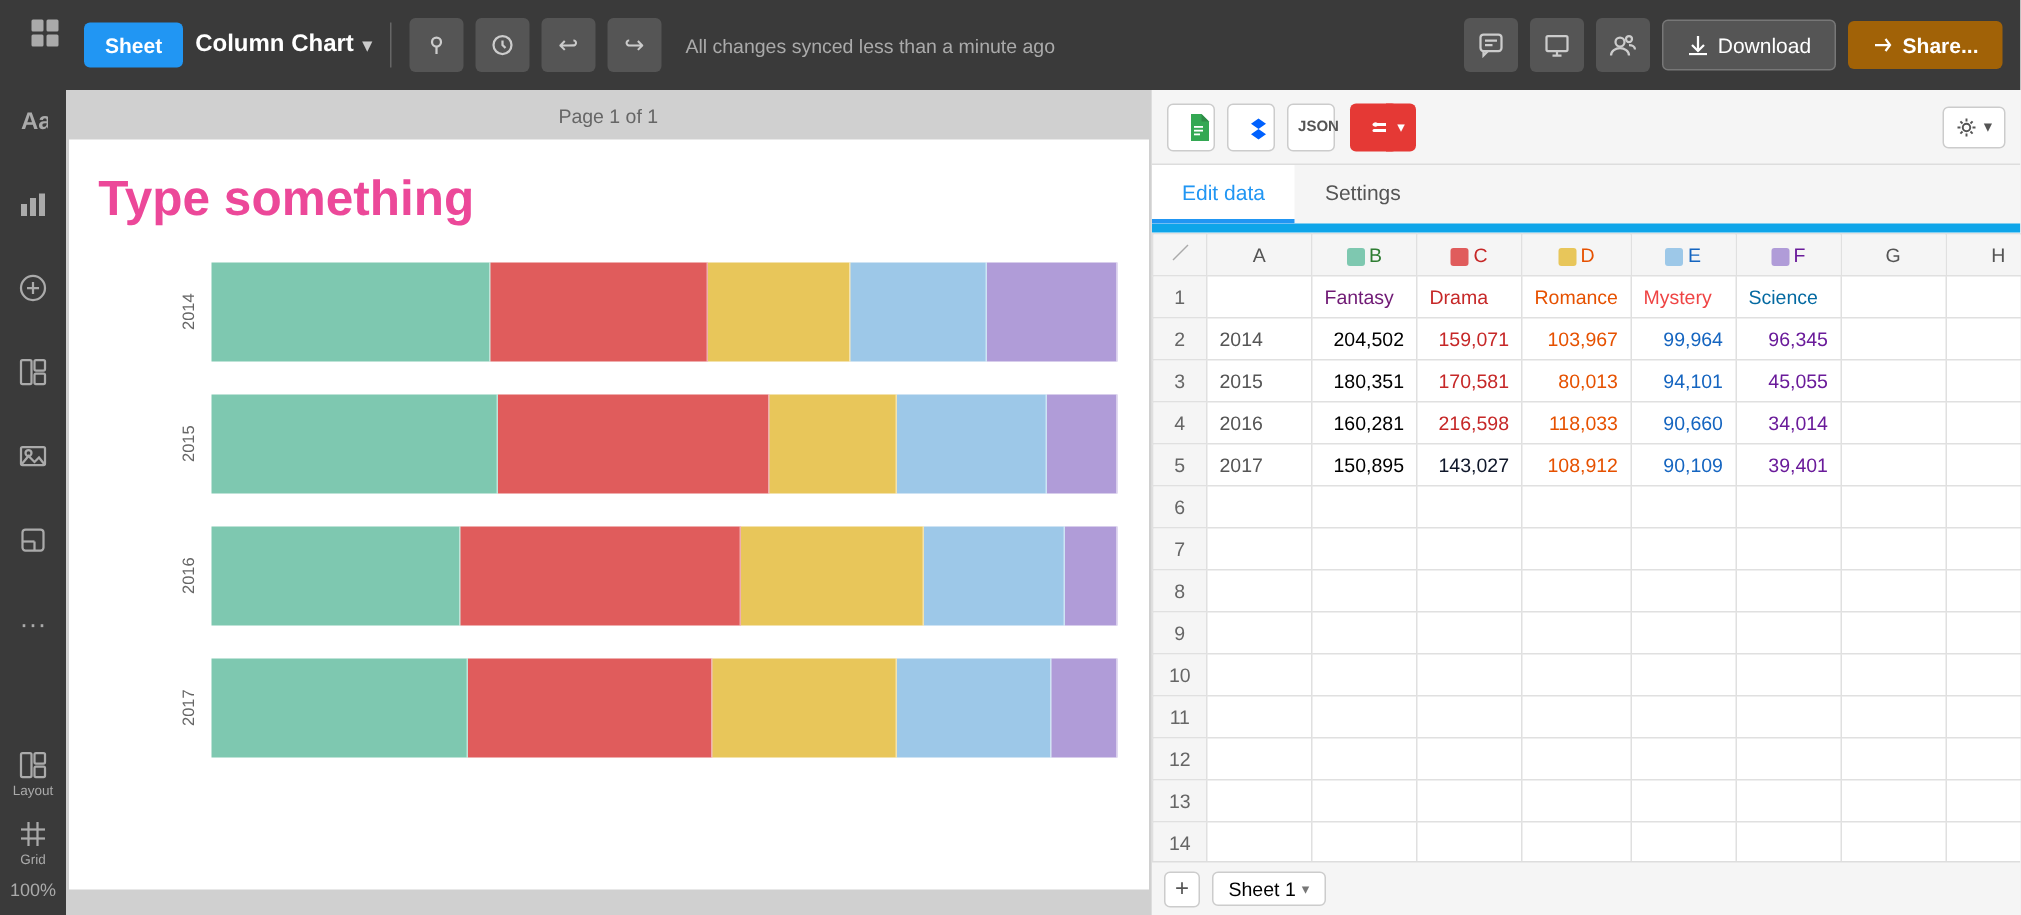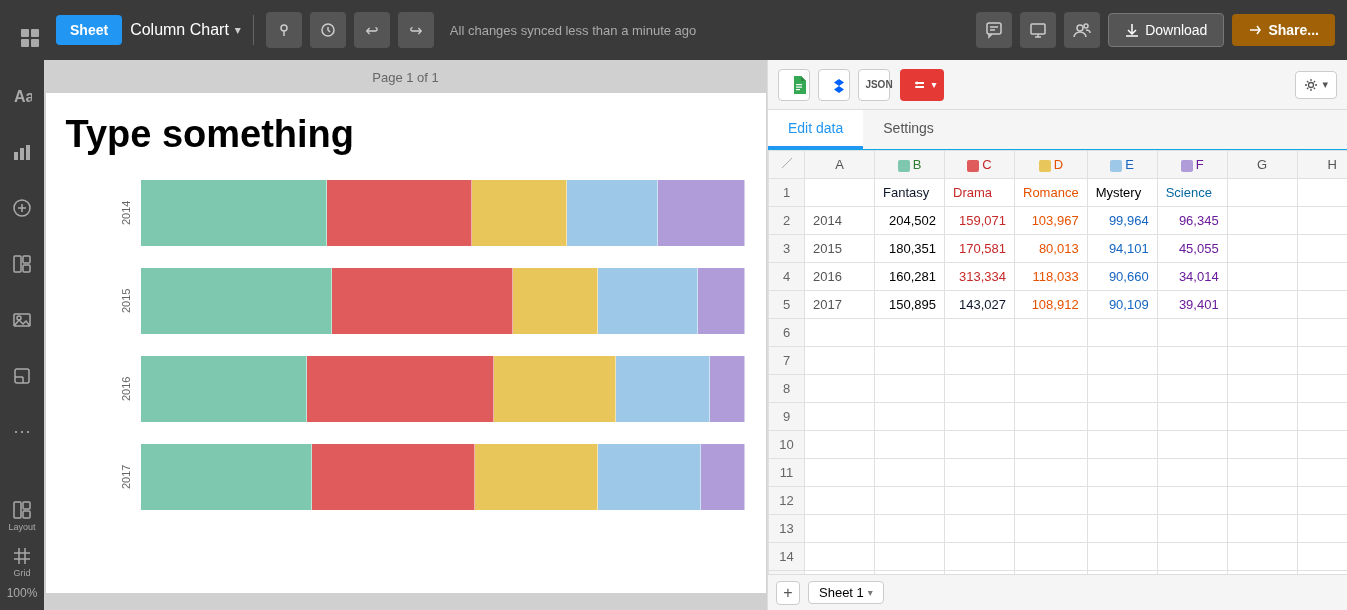--- a/index.html
+++ b/index.html
@@ -27,21 +27,21 @@
       font-size: 14px;
       font-weight: bold;
       cursor: pointer;
     }
     .chart-title-area {
       display: flex;
       align-items: center;
       gap: 6px;
       color: white;
       font-size: 16px;
-      font-weight: 400;
+      font-weight: 700;
     }
     .chevron-icon { color: #ccc; font-size: 12px; }
     .toolbar-icon-btn {
       background: #555;
       border: none;
       border-radius: 4px;
       width: 36px;
       height: 36px;
       display: flex;
       align-items: center;
@@ -97,21 +97,21 @@
       gap: 20px;
       flex-shrink: 0;
     }
     .sidebar-icon {
       color: #aaa;
       font-size: 18px;
       cursor: pointer;
       width: 36px;
       height: 36px;
       display: flex;
-      align-items: flex-end;
+      align-items: flex-start;
       justify-content: center;
       border-radius: 4px;
     }
     .sidebar-bottom {
       margin-top: auto;
       display: flex;
       flex-direction: column;
       align-items: center;
       gap: 2px;
     }
@@ -145,23 +145,23 @@
       margin-bottom: 8px;
     }
     .page-canvas {
       background: white;
       width: 720px;
       min-height: 500px;
       padding: 20px;
       position: relative;
     }
     .chart-heading {
-      font-size: 38px;
+      font-size: 33px;
       font-weight: 900;
-      color: #000000;
+      color: #ec4899;
       margin-bottom: 16px;
     }
 
     
     .data-panel {
       width: 580px;
       background: white;
       flex-shrink: 0;
       display: flex;
       flex-direction: column;
@@ -216,21 +216,21 @@
       cursor: pointer;
       display: flex;
       align-items: center;
       gap: 4px;
       margin-left: auto;
     }
 
     
     .data-tabs {
       display: flex;
-      border-bottom: 1px solid #0ea5e9;
+      border-bottom: 6px solid #0ea5e9;
       background: #f5f5f5;
     }
     .data-tab {
       padding: 10px 20px;
       font-size: 14px;
       cursor: pointer;
       color: #555;
       border-bottom: 3px solid transparent;
     }
     .data-tab.active {
@@ -603,24 +603,24 @@
             </th>
             <th>G</th>
             <th>H</th>
 
           </tr>
         </thead>
         <tbody id="table-body">
         <tr>
               <td class="row-header">1</td>
               <td></td>
-              <td style="color: #0f172a;">Fantasy</td>
+              <td style="color: #701a75;">Fantasy</td>
               <td style="color: rgb(198, 40, 40);">Drama</td>
               <td style="color: rgb(230, 81, 0);">Romance</td>
-              <td style="color: #000000;">Mystery</td>
+              <td style="color: #ef4444;">Mystery</td>
               <td style="color: #0369a1;">Science</td>
               <td></td>
               <td></td>
             </tr>
             <tr>
               <td class="row-header">2</td>
               <td class="year-cell">2014</td>
               <td class="data-cell">204,502</td>
               <td class="data-cell" style="color: rgb(198, 40, 40);">159,071</td>
               <td class="data-cell" style="color: rgb(230, 81, 0);">103,967</td>
@@ -637,21 +637,21 @@
               <td class="data-cell" style="color: rgb(230, 81, 0);">80,013</td>
               <td class="data-cell" style="color: rgb(21, 101, 192);">94,101</td>
               <td class="data-cell" style="color: rgb(106, 27, 154);">45,055</td>
               <td></td>
               <td></td>
             </tr>
             <tr>
               <td class="row-header">4</td>
               <td class="year-cell">2016</td>
               <td class="data-cell">160,281</td>
-              <td class="data-cell" style="color: rgb(198, 40, 40);">313,334</td>
+              <td class="data-cell" style="color: rgb(198, 40, 40);">216,598</td>
               <td class="data-cell" style="color: rgb(230, 81, 0);">118,033</td>
               <td class="data-cell" style="color: rgb(21, 101, 192);">90,660</td>
               <td class="data-cell" style="color: rgb(106, 27, 154);">34,014</td>
               <td></td>
               <td></td>
             </tr>
             <tr>
               <td class="row-header">5</td>
               <td class="year-cell">2017</td>
               <td class="data-cell">150,895</td>

